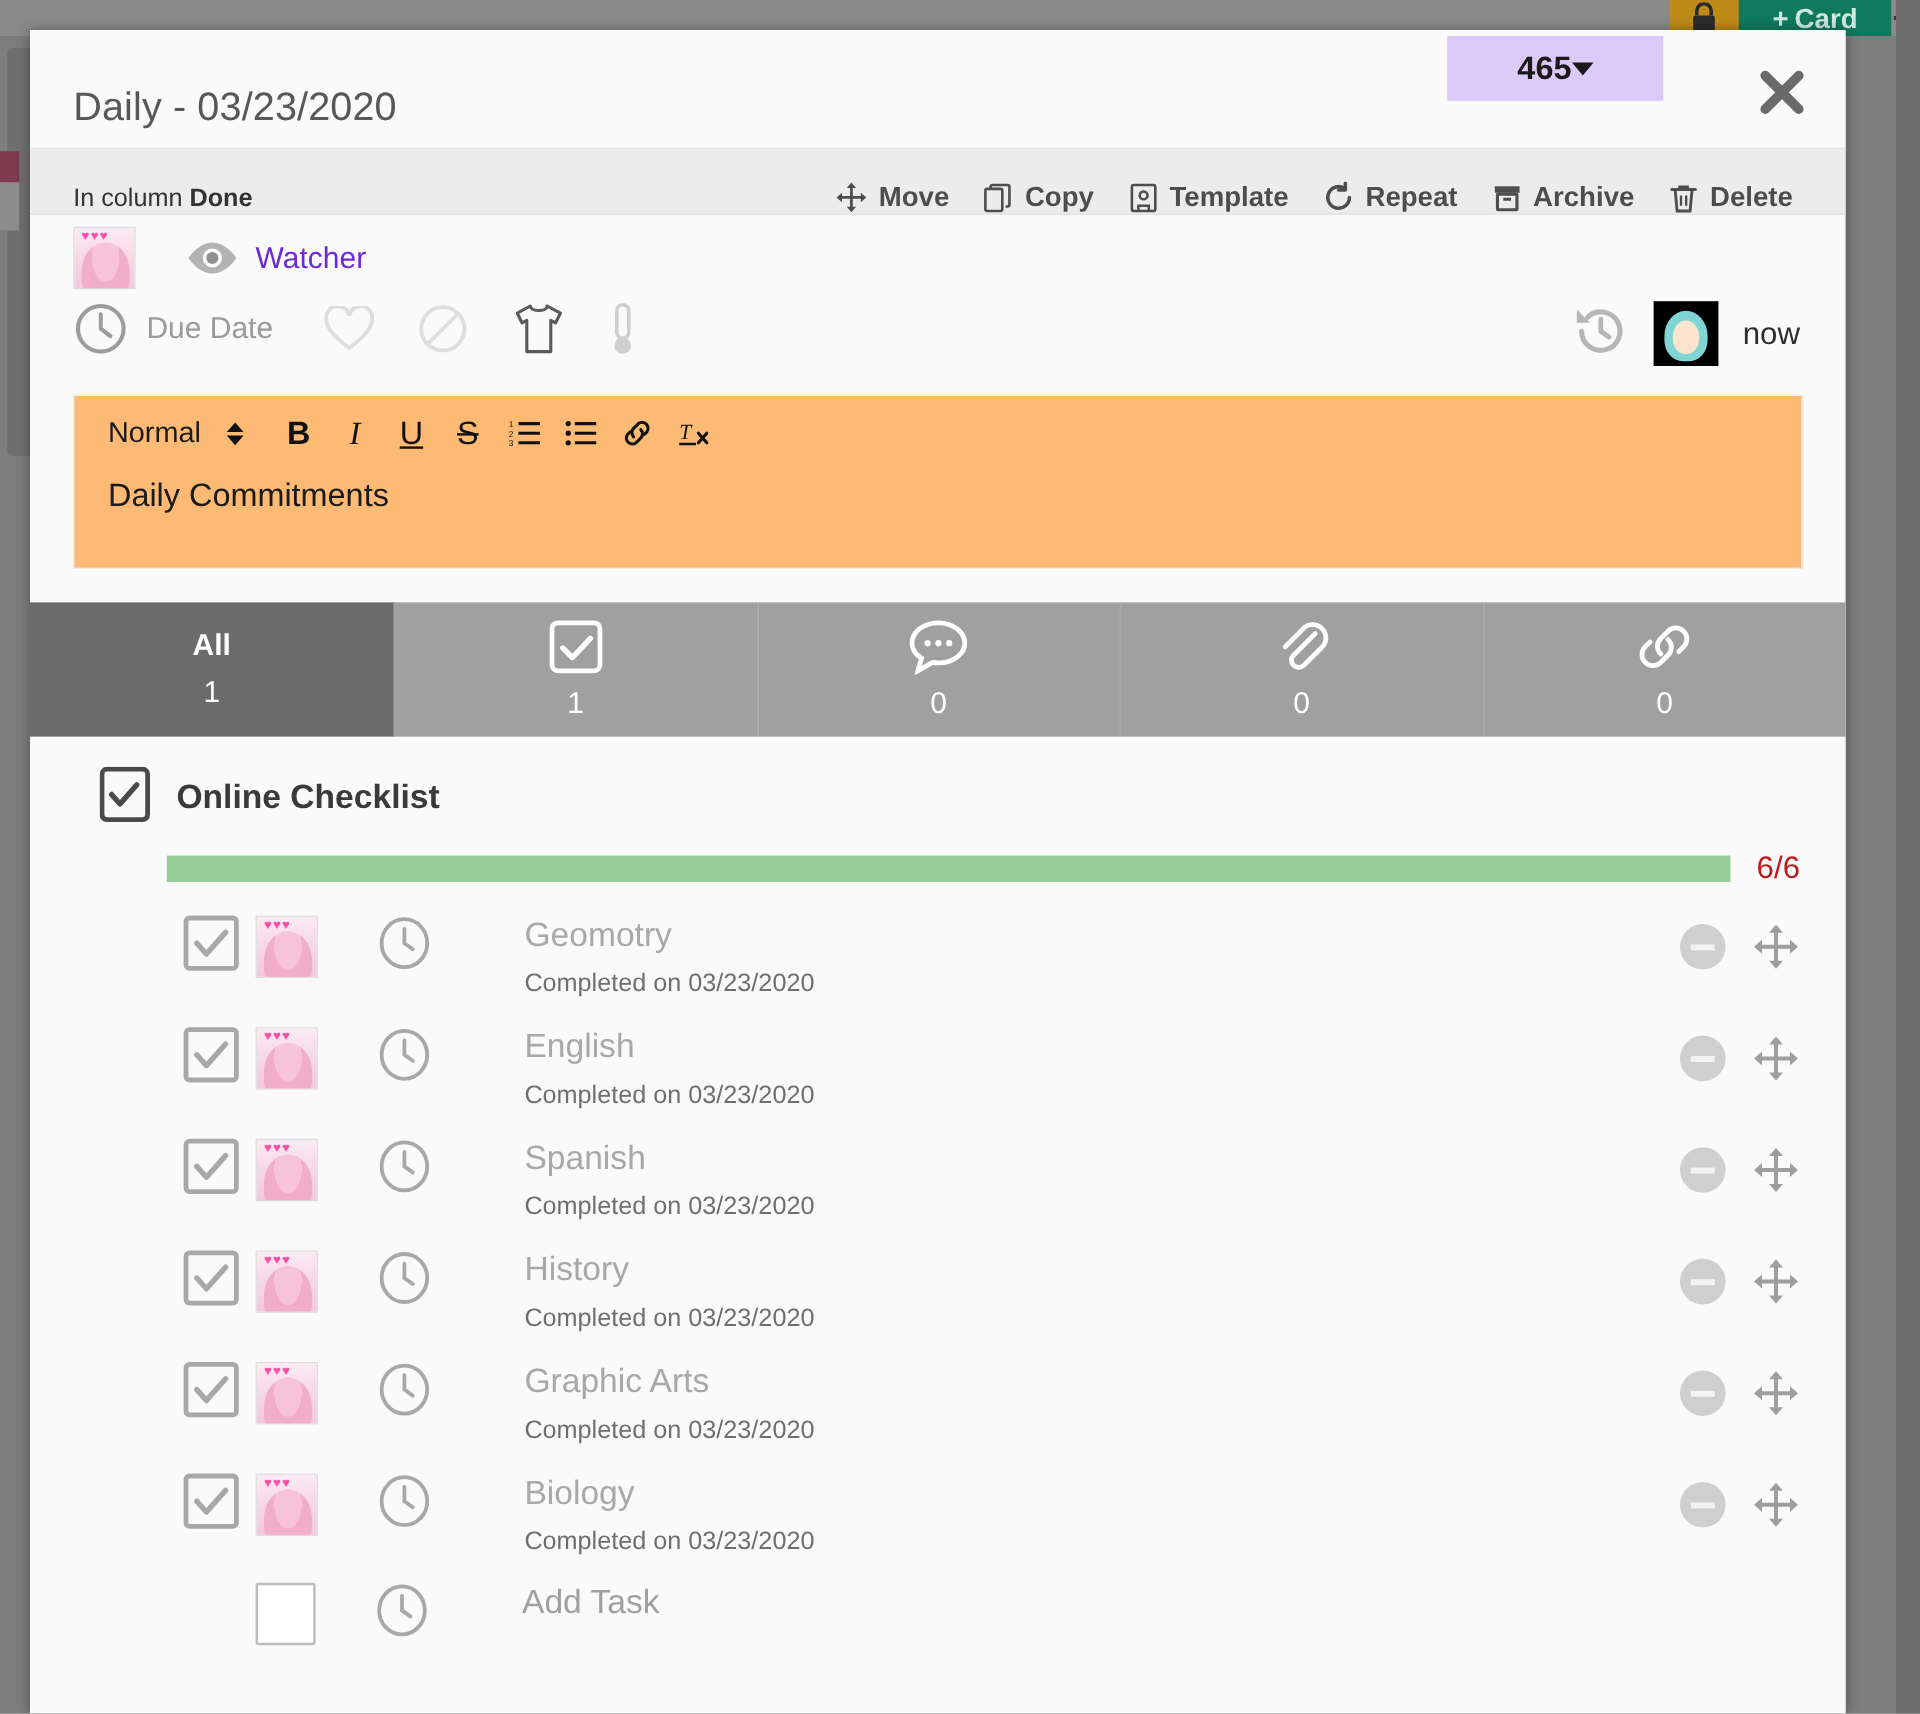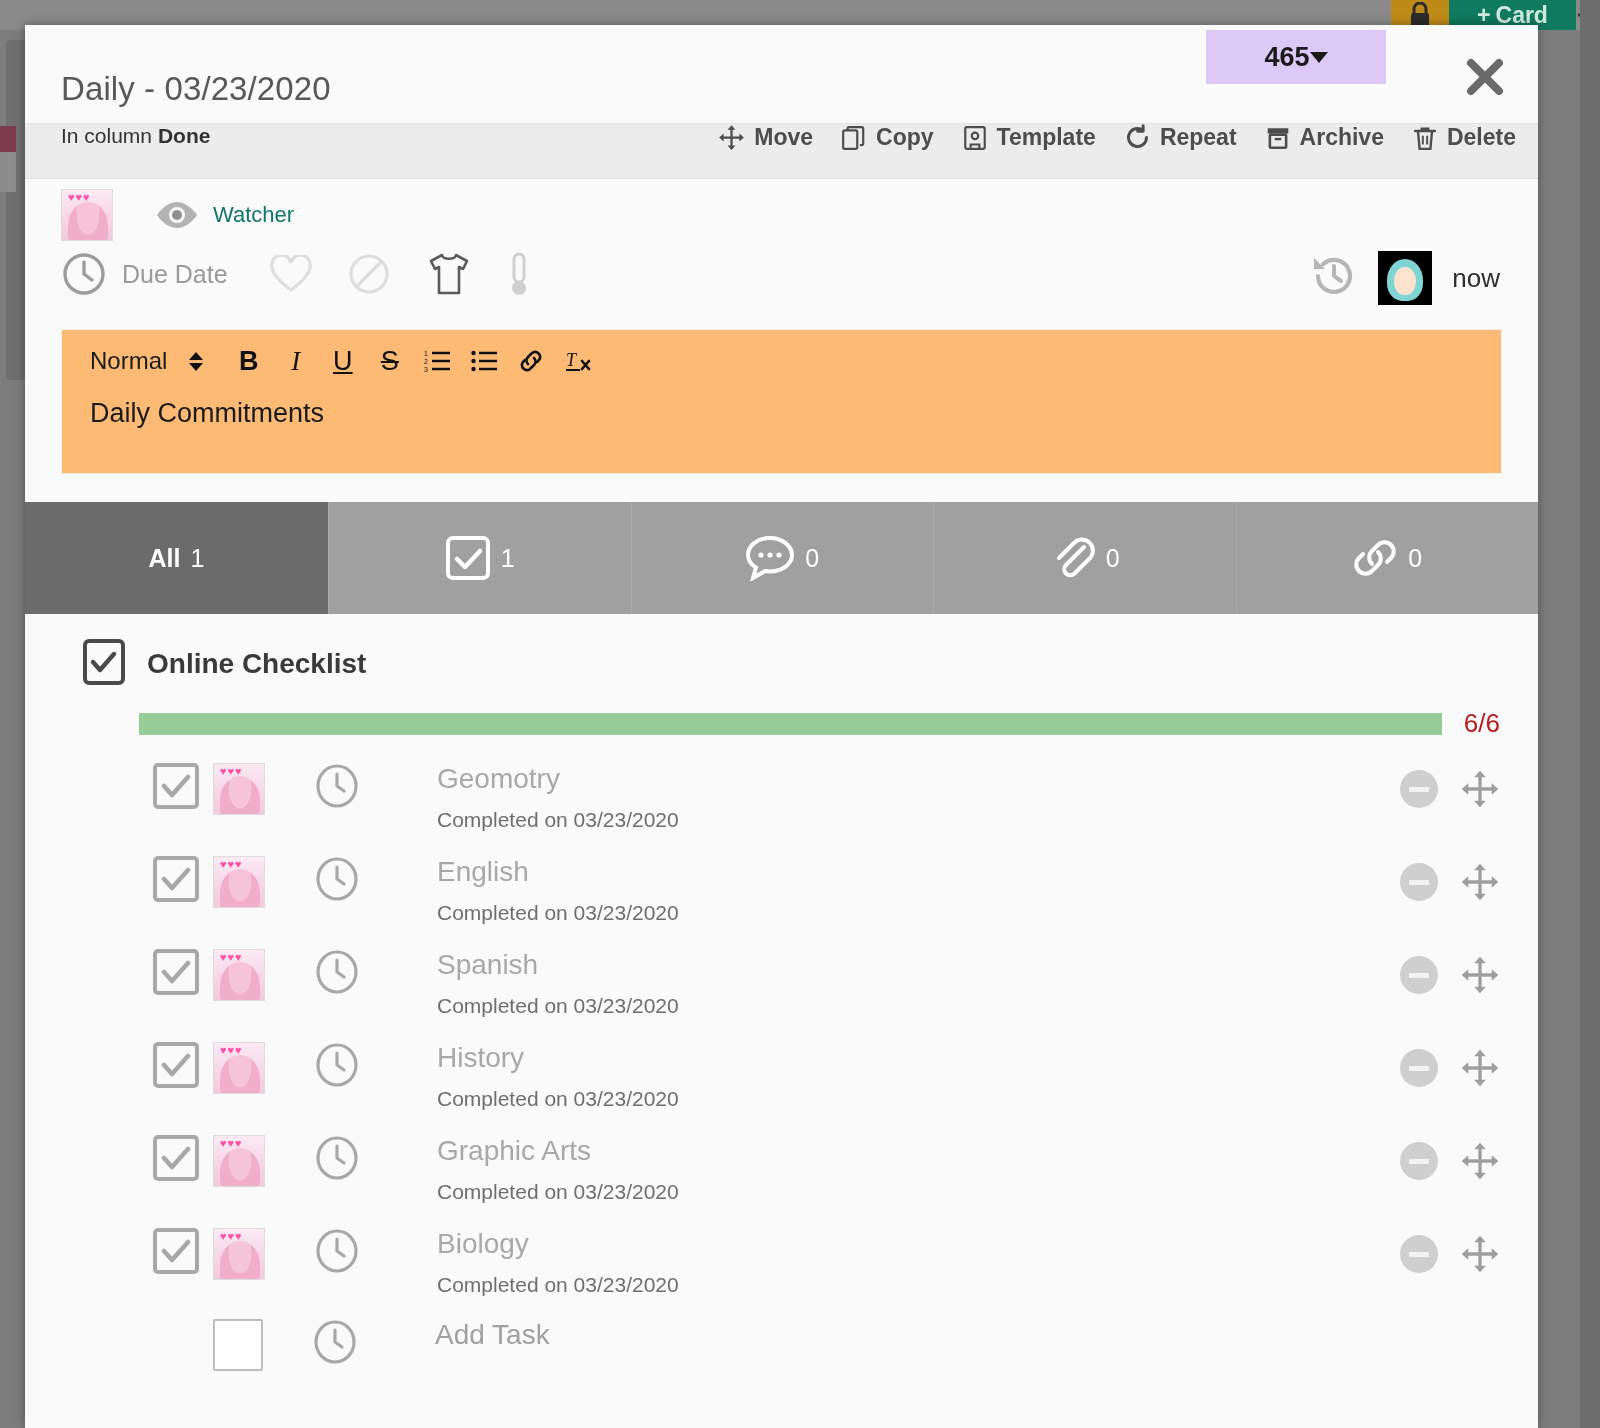--- a/index.html
+++ b/index.html
@@ -62,21 +62,21 @@
     border-right: 9px solid transparent; border-top: 11px solid #1a1a1a; }
   .closebtn {
     position: absolute; right: 27px; top: 26px; width: 52px; height: 52px;
     display: flex; align-items: center; justify-content: center; cursor: pointer;
   }
 
   
   .m-actions {
     height: 56px; background: #ececec; border-top: 1px solid #e2e2e2;
     border-bottom: 1px solid #e0e0e0;
-    display: flex; align-items: flex-start; padding: 0 22px 0 36px; flex: 0 0 auto;
+    display: flex; align-items: flex-end; padding: 0 44px 0 36px; flex: 0 0 auto;
   }
   .incolumn { font-size: 21px; color: #333; }
   .incolumn b { font-weight: bold; }
   .act-group { margin-left: auto; display: flex; align-items: center; gap: 28px; }
   .act {
     display: flex; align-items: center; gap: 9px; cursor: pointer;
     font-size: 23px; font-weight: bold; color: #4d4d4d;
   }
   .act svg { display: block; }
 
@@ -90,21 +90,21 @@
   .avatar-pink::before {
     content: ""; position: absolute; left: 6px; top: 12px; width: 40px; height: 48px;
     background: radial-gradient(ellipse at 50% 25%, #f6c3d8 0 40%, #f0aec9 41% 100%);
     border-radius: 50% 50% 35% 35%;
   }
   .avatar-pink::after {
     content: "\2665\2665\2665"; position: absolute; left: 6px; top: 1px;
     font-size: 11px; color: #ff4da6; letter-spacing: 1px;
   }
   .watcher { display: flex; align-items: center; gap: 14px; margin-left: 42px; cursor: pointer; }
-  .watcher-label { font-size: 22px; color: #0f766e; }
+  .watcher-label { font-size: 25px; color: #6d28d9; }
 
   
   .m-attrs { height: 78px; display: flex; align-items: flex-start; padding: 0 38px 0 36px; flex: 0 0 auto; }
   .duedate { display: flex; align-items: center; gap: 15px; cursor: pointer; }
   .duedate-label { font-size: 25px; color: #9a9a9a; }
   .attr-icons { display: flex; align-items: center; gap: 36px; margin-left: 42px; }
   .attr-ic { cursor: pointer; display: flex; align-items: center; }
   .hist-group { margin-left: auto; display: flex; align-items: center; gap: 20px; }
   .avatar-teal {
     width: 54px; height: 54px; background: #000; position: relative; overflow: hidden; flex: 0 0 auto;
@@ -132,21 +132,21 @@
   .ed-stepper i.dn { border-top: 8px solid #111; }
   .ed-btn { width: 47px; height: 46px; display: flex; align-items: center; justify-content: center;
             cursor: pointer; font-size: 27px; color: #111; }
   .ed-body { padding: 6px 28px 0; font-size: 27px; color: #1a1a1a; }
   .m-editor-pad { height: 28px; flex: 0 0 auto; }
 
   
   .m-tabs { display: flex; height: 112px; flex: 0 0 auto; }
   .tab {
     flex: 1; background: #a0a0a0; color: #fff; cursor: pointer;
-    display: flex; flex-direction: row; align-items: center; justify-content: center;
+    display: flex; flex-direction: column; align-items: center; justify-content: center;
     gap: 10px; border-right: 1px solid #aaa;
   }
   .tab:last-child { border-right: none; }
   .tab.active { background: #6b6b6b; flex: 0 0 304px; }
   .tab-label { font-size: 25px; font-weight: bold; }
   .tab-count { font-size: 25px; }
   .tab-ic { height: 46px; display: flex; align-items: center; }
 
   
   .m-body { flex: 1 1 auto; background: #fafafa; padding: 22px 0 0; overflow: hidden; }

